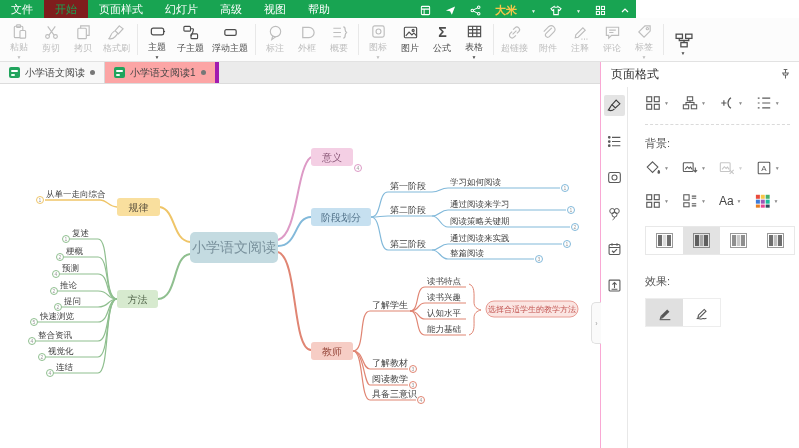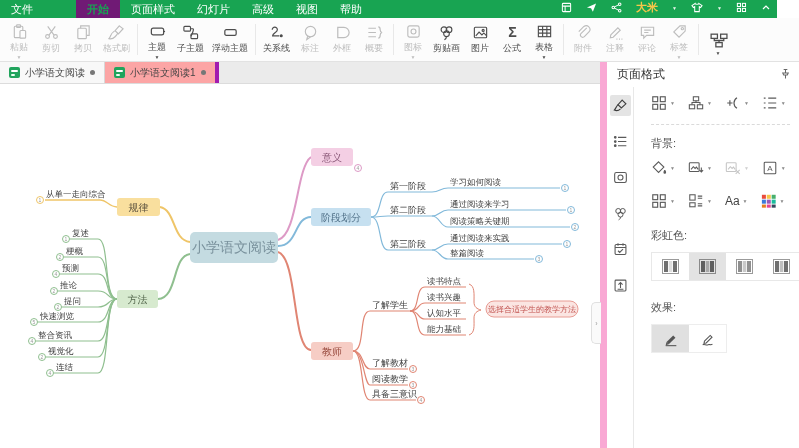--- a/index.html
+++ b/index.html
@@ -1,22 +1,22 @@
 <!DOCTYPE html>
 <html><head>
 <meta charset="utf-8">
 <style>
   html,body{margin:0;padding:0;}
   body{width:799px;height:448px;overflow:hidden;position:relative;background:#fff;
        font-family:"Liberation Sans","DejaVu Sans",sans-serif;}
   
-  .titlebar{position:absolute;left:0;top:0;width:777px;height:18px;background:#18A452;
-            display:flex;align-items:flex-start;z-index:5;}
+  .titlebar{position:absolute;left:0;top:0;width:636px;height:18px;background:#18A452;
+            display:flex;align-items:flex-end;z-index:5;}
   .menu{font-size:11px;color:#fff;height:18px;line-height:18px;padding:0 11px;cursor:default;white-space:nowrap;}
-  .menu.active{background:#701a75;color:#18A452;font-weight:bold;margin-left:32px;}
+  .menu.active{background:#7f1d1d;color:#18A452;font-weight:normal;}
   .tb-right{margin-left:auto;display:flex;align-items:center;gap:14px;padding-right:6px;}
   .tb-right svg{display:block;}
   .user{font-size:11px;color:#F7C64A;font-weight:bold;}
   .wcaret{font-size:5px;color:#E8F5EC;}
   
   .ribbon{position:absolute;left:0;top:18px;width:799px;height:44px;background:#FCFCFC;
           border-bottom:1px solid #E2E2E2;display:flex;align-items:stretch;padding:1px 3px;box-sizing:border-box;}
   .rgroup{display:flex;align-items:stretch;}
   .rsep{width:1px;background:#E8E8E8;margin:5px 3px;}
   .rbtn{display:flex;flex-direction:column;align-items:center;padding:4px 4px 0 4px;min-width:24px;border-radius:2px;}
@@ -34,21 +34,21 @@
   .dtab.t2{background:#fca5a5;border-right:4px solid #a21caf;}
   .ficon{width:11px;height:11px;background:#21A45D;border-radius:2px;position:relative;flex:none;}
   .ficon:before{content:"";position:absolute;left:2px;top:3px;width:7px;height:2px;background:#fff;border-radius:1px;}
   .ficon:after{content:"";position:absolute;left:2px;top:7px;width:4px;height:2px;background:#eafff2;border-radius:1px;}
   .dot{width:5px;height:5px;border-radius:50%;background:#777;flex:none;}
   
   .canvas{position:absolute;left:0;top:84px;width:600px;height:364px;background:#fff;}
   .canvas svg{position:absolute;left:0;top:0;}
   
   .panel{position:absolute;left:600px;top:62px;width:199px;height:386px;background:#fff;
-         border-left:7px solid #f9a8d4;box-sizing:border-box;}
+         border-left:1px solid #f9a8d4;box-sizing:border-box;}
   .phead{height:25px;display:flex;align-items:center;padding:0 8px 0 10px;}
   .ptitle{font-size:12px;color:#333;}
   .pin{margin-left:auto;}
   .rail{position:absolute;left:0;top:25px;width:27px;bottom:0;border-right:1px solid #E8E8E8;
         display:flex;flex-direction:column;align-items:center;padding-top:8px;gap:15px;box-sizing:border-box;}
   .railbtn{width:21px;height:21px;display:flex;align-items:center;justify-content:center;border-radius:2px;color:#5a5a5a;}
   .railbtn.sel{background:#E4E4E4;color:#3c3c3c;}
   .railbtn svg{width:15px;height:15px;display:block;}
   .pcontent{position:absolute;left:28px;top:25px;right:0;bottom:0;padding:8px 9px 0 16px;box-sizing:border-box;}
   .prow{display:flex;align-items:center;gap:13px;margin-bottom:0;}
@@ -192,29 +192,20 @@
       <span class="ric">
           <svg viewBox="0 0 18 18" fill="none" stroke="currentColor" stroke-width="1.3">
             <rect x="3" y="6" width="12" height="6" rx="1.5"></rect>
           </svg>
         </span>
       <span class="rlb">浮动主题</span>
     </div>
   </div>
   <div class="rsep"></div>
   <div class="rgroup">
-    <div class="rbtn en">
-      <span class="ric">
-          <svg viewBox="0 0 18 18" fill="none" stroke="currentColor" stroke-width="1.3">
-            <path d="M4.5,6 a2.7,2.7 0 1,1 5.4,0 c0,3 -5,3.5 -5,6.5 h7"></path>
-            <circle cx="14" cy="12.5" r="1" fill="currentColor"></circle>
-          </svg>
-        </span>
-      <span class="rlb">关系线</span>
-    </div>
     <div class="rbtn dis">
       <span class="ric">
           <svg viewBox="0 0 18 18" fill="none" stroke="currentColor" stroke-width="1.2">
             <circle cx="9" cy="8" r="5.5"></circle>
             <path d="M6,12.8 L5,16.5 L9.5,13.4"></path>
           </svg>
         </span>
       <span class="rlb">标注</span>
     </div>
     <div class="rbtn dis">
@@ -243,31 +234,20 @@
             <rect x="3" y="3" width="12" height="12" rx="2"></rect>
             <circle cx="9" cy="9" r="2.6"></circle>
           </svg>
         </span>
       <span class="rlb">图标</span>
       <span class="caret">▼</span>
     </div>
     <div class="rbtn en">
       <span class="ric">
           <svg viewBox="0 0 18 18" fill="none" stroke="currentColor" stroke-width="1.2">
-            <circle cx="6.3" cy="6" r="3"></circle>
-            <circle cx="11.7" cy="6" r="3"></circle>
-            <circle cx="9" cy="10.3" r="3"></circle>
-            <path d="M9,13.3 c0,1.8 -1,2.7 -2.2,3.4"></path>
-          </svg>
-        </span>
-      <span class="rlb">剪贴画</span>
-    </div>
-    <div class="rbtn en">
-      <span class="ric">
-          <svg viewBox="0 0 18 18" fill="none" stroke="currentColor" stroke-width="1.2">
             <rect x="2.5" y="3.5" width="13" height="11" rx="1"></rect>
             <path d="M4,12.5 l3.5,-4 3,3 2,-2 3,3"></path>
             <circle cx="11.8" cy="6.8" r="1.1"></circle>
           </svg>
         </span>
       <span class="rlb">图片</span>
     </div>
     <div class="rbtn en">
       <span class="ric">
           <svg viewBox="0 0 18 18">
@@ -282,20 +262,30 @@
             <rect x="2.5" y="3.5" width="13" height="11"></rect>
             <path d="M2.5,7 h13 M2.5,10.7 h13 M7 3.5 v11 M11.5 3.5 v11"></path>
           </svg>
         </span>
       <span class="rlb">表格</span>
       <span class="caret">▼</span>
     </div>
   </div>
   <div class="rsep"></div>
   <div class="rgroup">
+    <div class="rbtn dis">
+      <span class="ric">
+          <svg viewBox="0 0 18 18" fill="none" stroke="currentColor" stroke-width="1.2">
+            <path d="M7,11 L11,7"></path>
+            <path d="M6.5,8 L4.5,10 a2.8,2.8 0 0,0 4,4 l2,-2"></path>
+            <path d="M11.5,10 l2,-2 a2.8,2.8 0 0,0 -4,-4 l-2,2"></path>
+          </svg>
+        </span>
+      <span class="rlb">超链接</span>
+    </div>
     <div class="rbtn dis">
       <span class="ric">
           <svg viewBox="0 0 18 18" fill="none" stroke="currentColor" stroke-width="1.2">
             <path d="M12.5,4 L6.5,10 a2.4,2.4 0 0,0 3.4,3.4 L15,8.2 a4,4 0 0,0 -5.6,-5.6 L4,8"></path>
           </svg>
         </span>
       <span class="rlb">附件</span>
     </div>
     <div class="rbtn dis">
       <span class="ric">
@@ -681,21 +671,20 @@
             <rect x="6.5" y="7.5" width="4.5" height="4.5" fill="#9B59B6"></rect>
             <rect x="12" y="7.5" width="4.5" height="4.5" fill="#1ABC9C"></rect>
             <rect x="1" y="13" width="4.5" height="3.5" fill="#E67E22"></rect>
             <rect x="6.5" y="13" width="4.5" height="3.5" fill="#E84393"></rect>
             <rect x="12" y="13" width="4.5" height="3.5" fill="#34495E"></rect>
           </svg>
           <span class="caret">▼</span>
         </div>
     </div>
     <div class="gap"></div>
-    <div class="plabel">彩虹色:</div>
     <div class="groupbox">
       <div class="gbtn">
           <svg width="17" height="15" viewBox="0 0 17 15">
             <rect x="0.5" y="0.5" width="16" height="14" fill="none" stroke="#9a9a9a"></rect>
             <rect x="2" y="2" width="4" height="11" fill="#6f6f6f"></rect>
             <rect x="6.7" y="2" width="3.6" height="11" fill="#DDDDDD"></rect>
             <rect x="11" y="2" width="4" height="11" fill="#6f6f6f"></rect>
           </svg>
         </div>
       <div class="gbtn sel">

